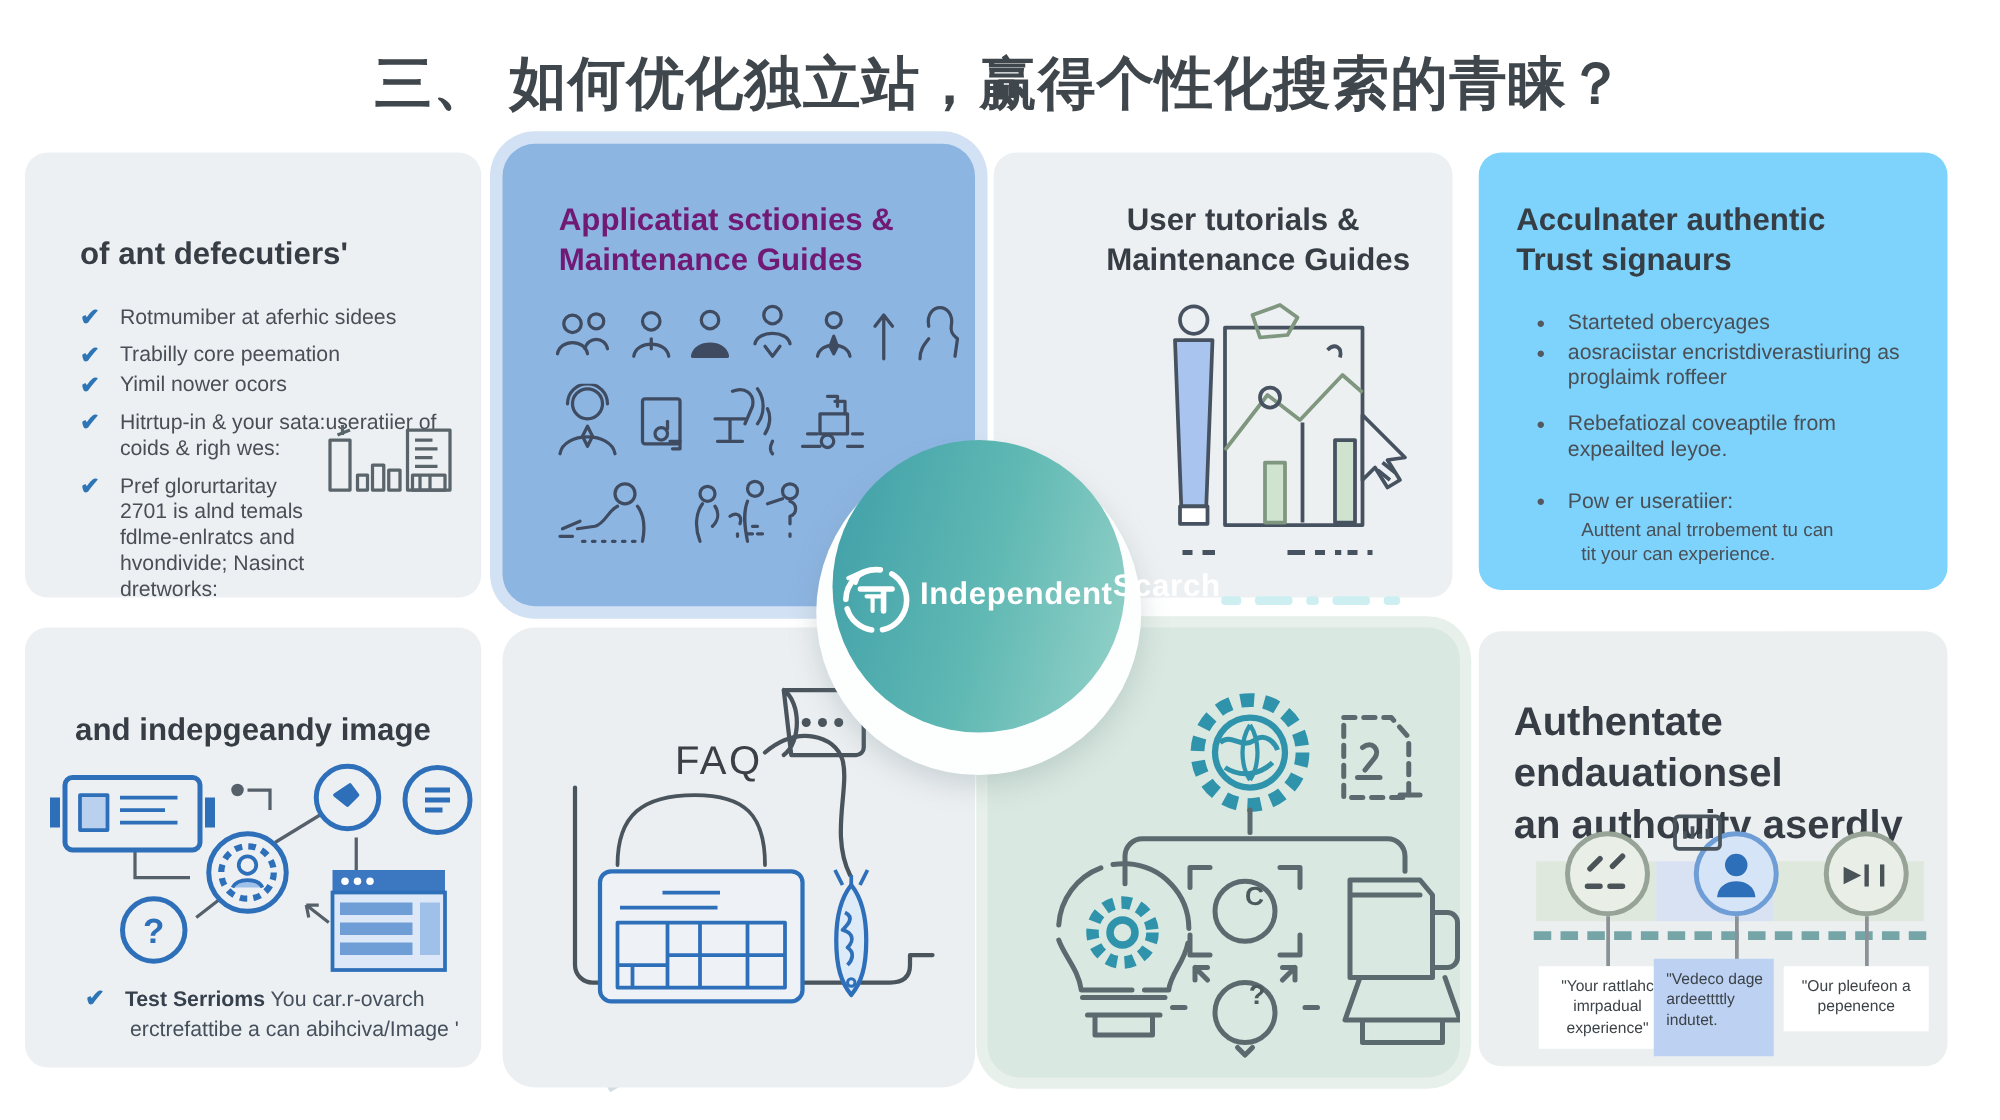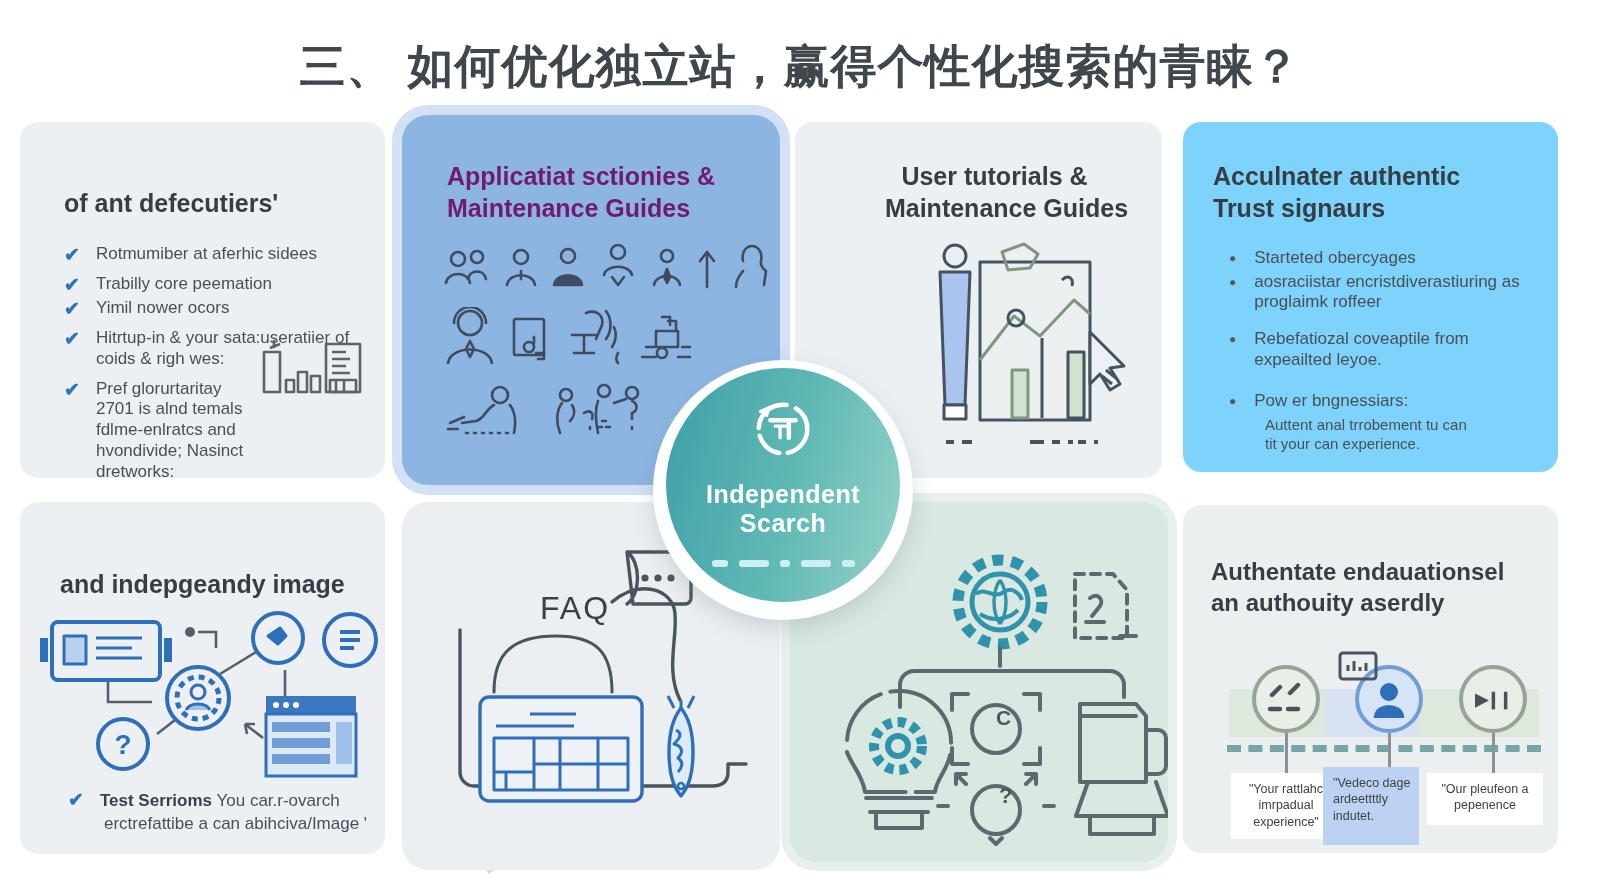--- a/index.html
+++ b/index.html
@@ -22,21 +22,21 @@
         border-radius:26px; box-shadow:0 0 0 9px #e7f0ea; }
   .p8 { left:1183px;top:505px; width:375px; height:348px; background:#eceff0; }
 
   .panel h2 { position:absolute; font-size:25px; font-weight:600; color:#363d44; line-height:1.28; }
   .p1 h2 { left:44px; top:33px; }
   .p2 h2 { left:45px; top:45px; color:#701a75; }
   .p3 h2 { left:0; top:38px; width:100%; text-align:center; padding-left:32px; }
   .p3 h2 .l2 { display:block; padding-left:24px; }
   .p4 h2 { left:30px; top:38px; }
   .p5 h2 { left:40px; top:34px; }
-  .p8 h2 { left:28px; top:52px; font-size:24px; }
+  .p8 h2 { left:28px; top:52px; font-size:32px; }
 
   .checklist { position:absolute; left:44px; top:122px; list-style:none; }
   .checklist li { display:flex; gap:16px; margin-bottom:9px; font-size:17px; color:#494f56; line-height:1.22; }
   .checklist li:nth-child(2){ margin-bottom:4px; }
   .checklist .check { color:#2e75b6; font-size:19px; font-weight:700; line-height:1; margin-top:1px; }
   .checklist .t { max-width:255px; }
   .checklist li:nth-child(5) .t { max-width:158px; }
 
   .bullets { position:absolute; left:46px; top:126px; list-style:none; }
   .bullets li { display:flex; gap:18px; font-size:17px; color:#494f56; line-height:1.22; }
@@ -83,23 +83,23 @@
   .tl-card { position:absolute; background:#ffffff; font-size:12.5px; color:#3c4348; line-height:1.3;
              padding:8px 6px; text-align:center; z-index:2; }
   .tl-card.k1 { left:48px;  top:268px; width:110px; height:66px; }
   .tl-card.k2 { left:140px; top:262px; width:96px;  height:78px; background:#bdd1f3; text-align:left; padding-left:10px; }
   .tl-card.k3 { left:244px; top:268px; width:116px; height:52px; }
   .video-badge { position:absolute; left:155px; top:146px; width:40px; height:30px; z-index:3; }
   .pp-glyph { font-size:17px; color:#4a5458; letter-spacing:-2px; font-weight:700; }
 
   .badge-ring { position:absolute; left:653px; top:360px; width:260px; height:260px; border-radius:50%;
                 background:#fdfefe; box-shadow:0 8px 22px rgba(110,135,145,.28); z-index:5; }
-  .badge { position:absolute; left:666px; top:368px; width:234px; height:234px; border-radius:50%;
+  .badge { position:absolute; left:666px; top:352px; width:234px; height:234px; border-radius:50%;
            background:linear-gradient(105deg,#3f9fa8 0%, #5fb8b3 52%, #96d3ca 100%); z-index:6;
-           display:flex; flex-direction:column; align-items:center; }
+           display:flex; flex-direction:row; align-items:center; }
   .badge .logo { margin-top:26px; }
   .badge .bt { color:#ffffff; font-size:25px; font-weight:700; line-height:1.15; letter-spacing:.5px; }
   .badge .dashes { margin-top:22px; display:flex; gap:11px; align-items:center; }
   .badge .dashes span { height:7px; border-radius:3px; background:#cdeff1; display:block; }
   .badge .dashes span:nth-child(1){ width:16px; }
   .badge .dashes span:nth-child(2){ width:30px; }
   .badge .dashes span:nth-child(3){ width:10px; }
   .badge .dashes span:nth-child(4){ width:30px; }
   .badge .dashes span:nth-child(5){ width:13px; }
 
@@ -360,21 +360,21 @@
       <li>
           <span class="dot">●</span>
           <span class="t">aosraciistar encristdiverastiuring as proglaimk roffeer</span>
         </li>
       <li>
           <span class="dot">●</span>
           <span class="t">Rebefatiozal coveaptile from expeailted leyoe.</span>
         </li>
       <li>
           <span class="dot">●</span>
-          <span class="t">Pow er bngnessiars:</span>
+          <span class="t">Pow er useratiier:</span>
         </li>
     </ul>
     <div class="footnote">
       <span>Auttent anal trrobement tu can</span><br>
       <span>tit your can experience.</span>
     </div>
   </section>
 
   <section class="panel p5">
     <h2>

